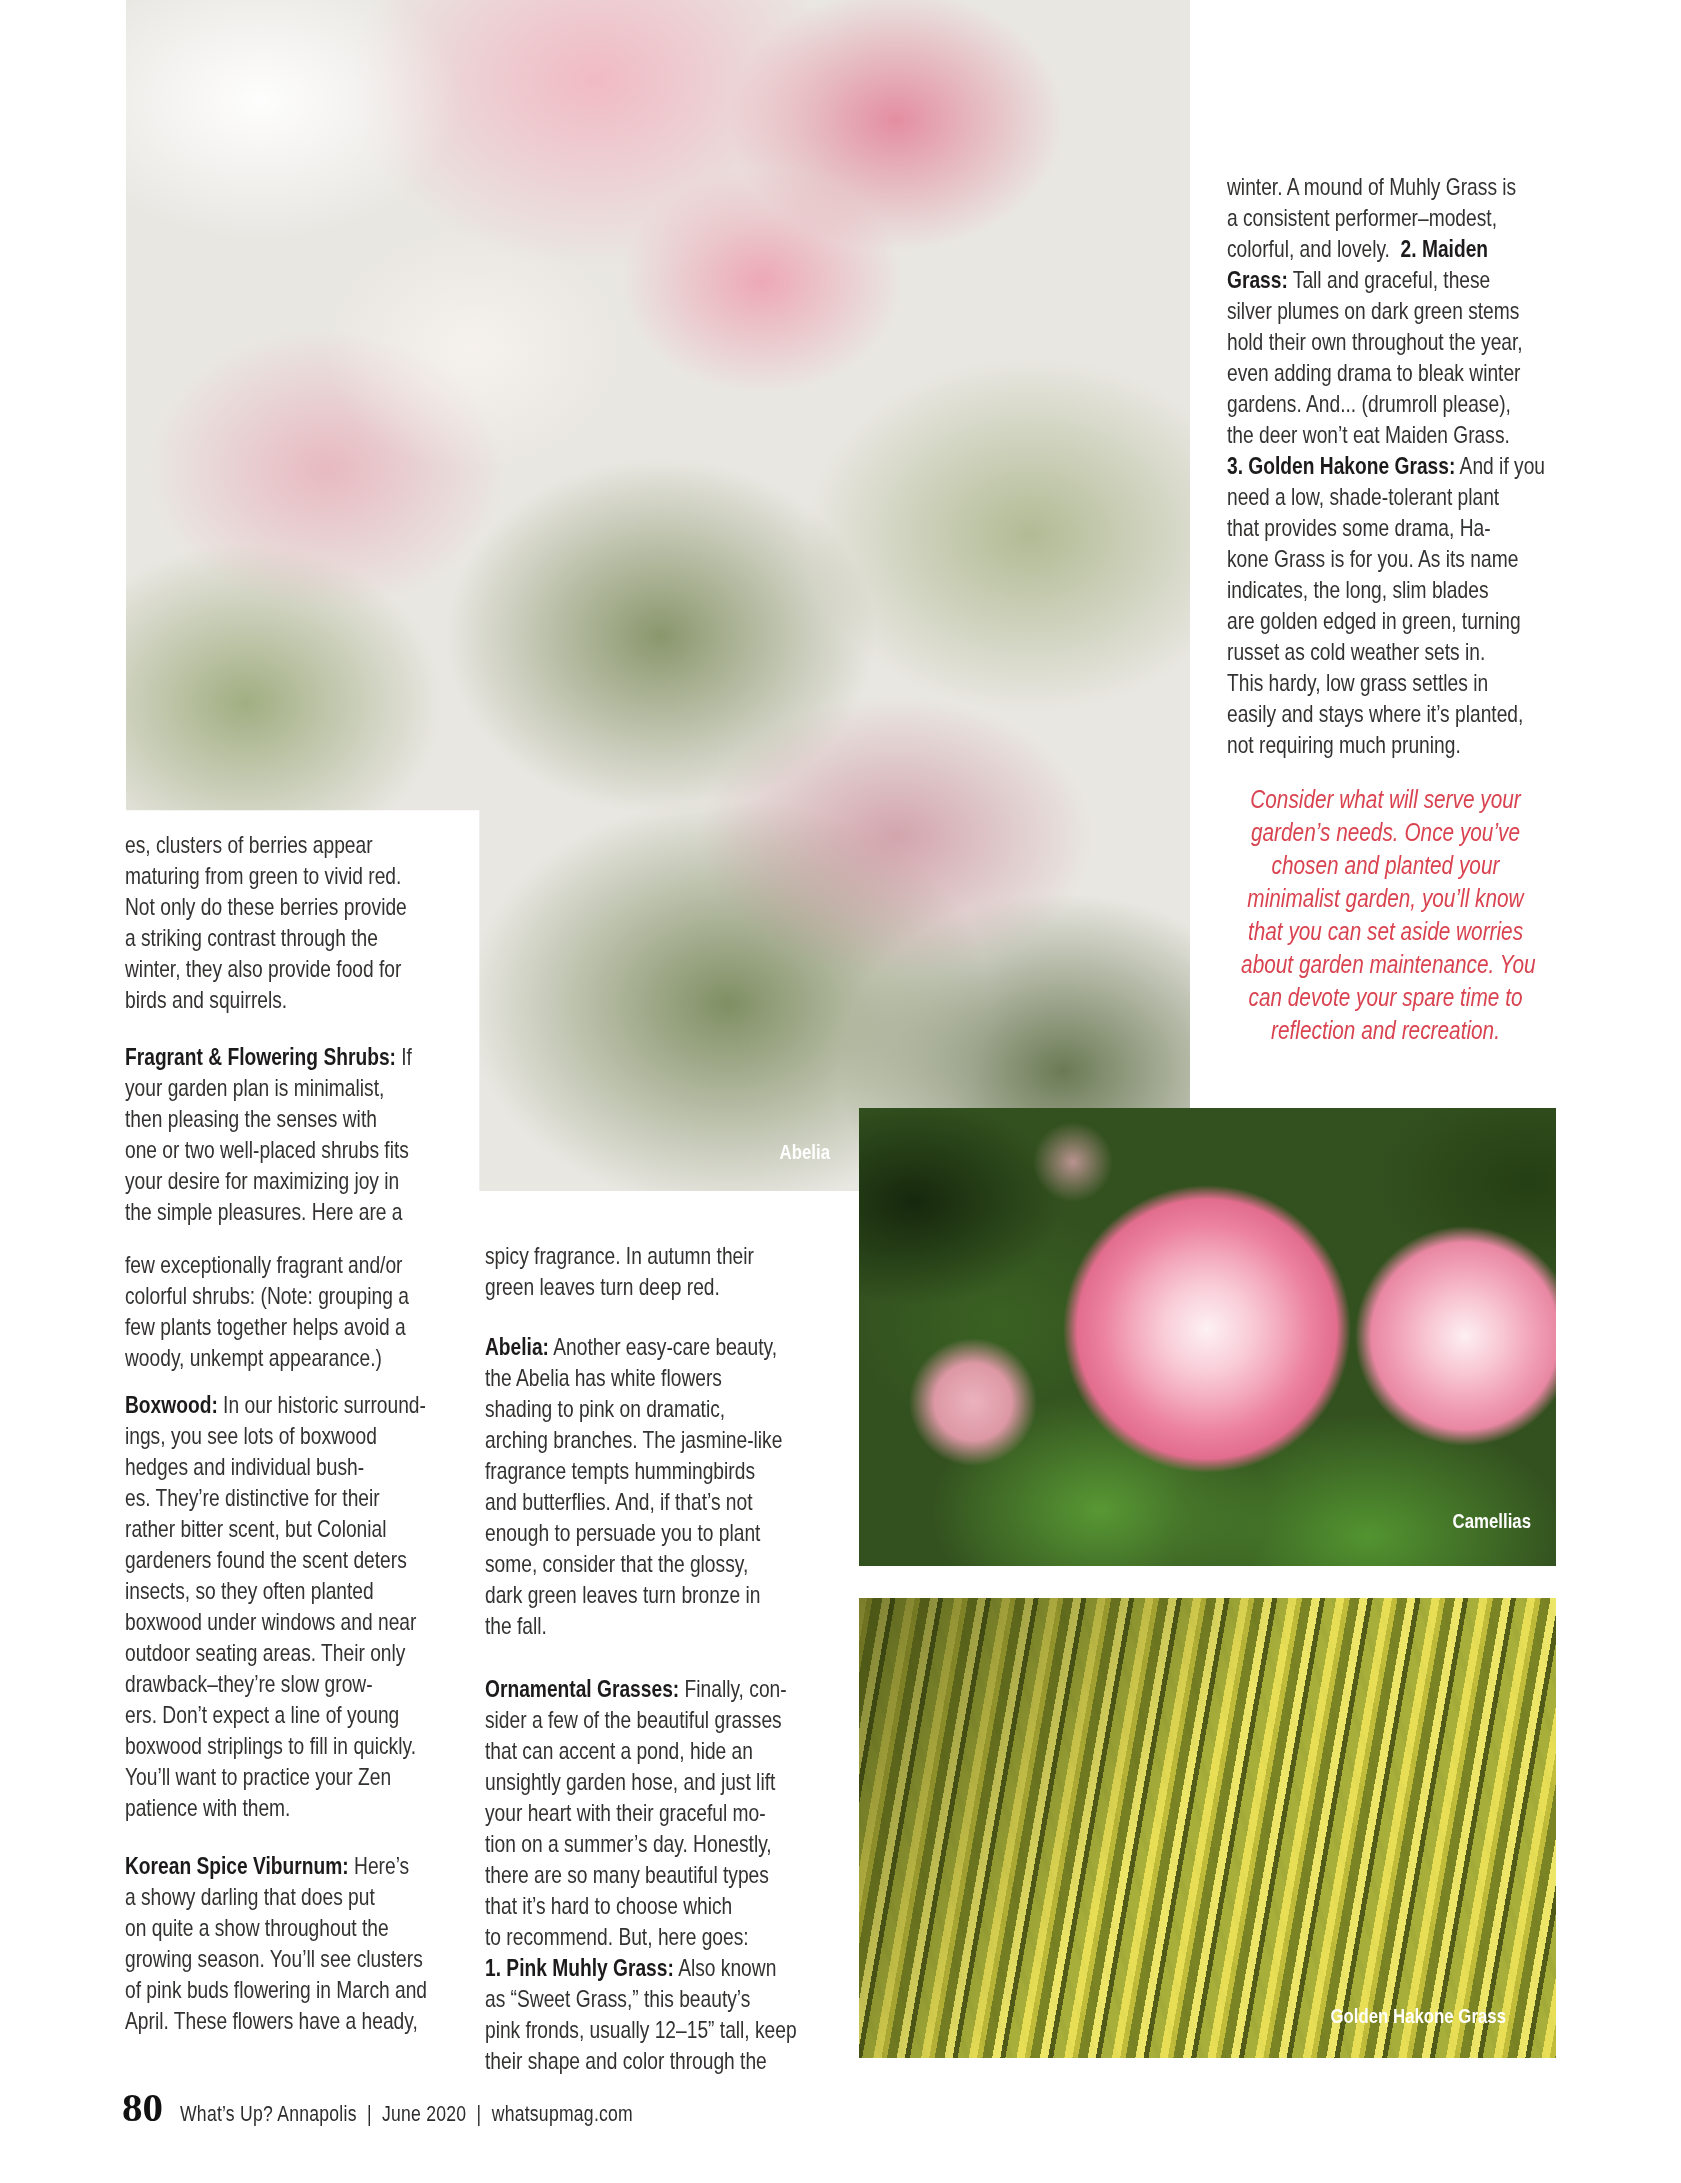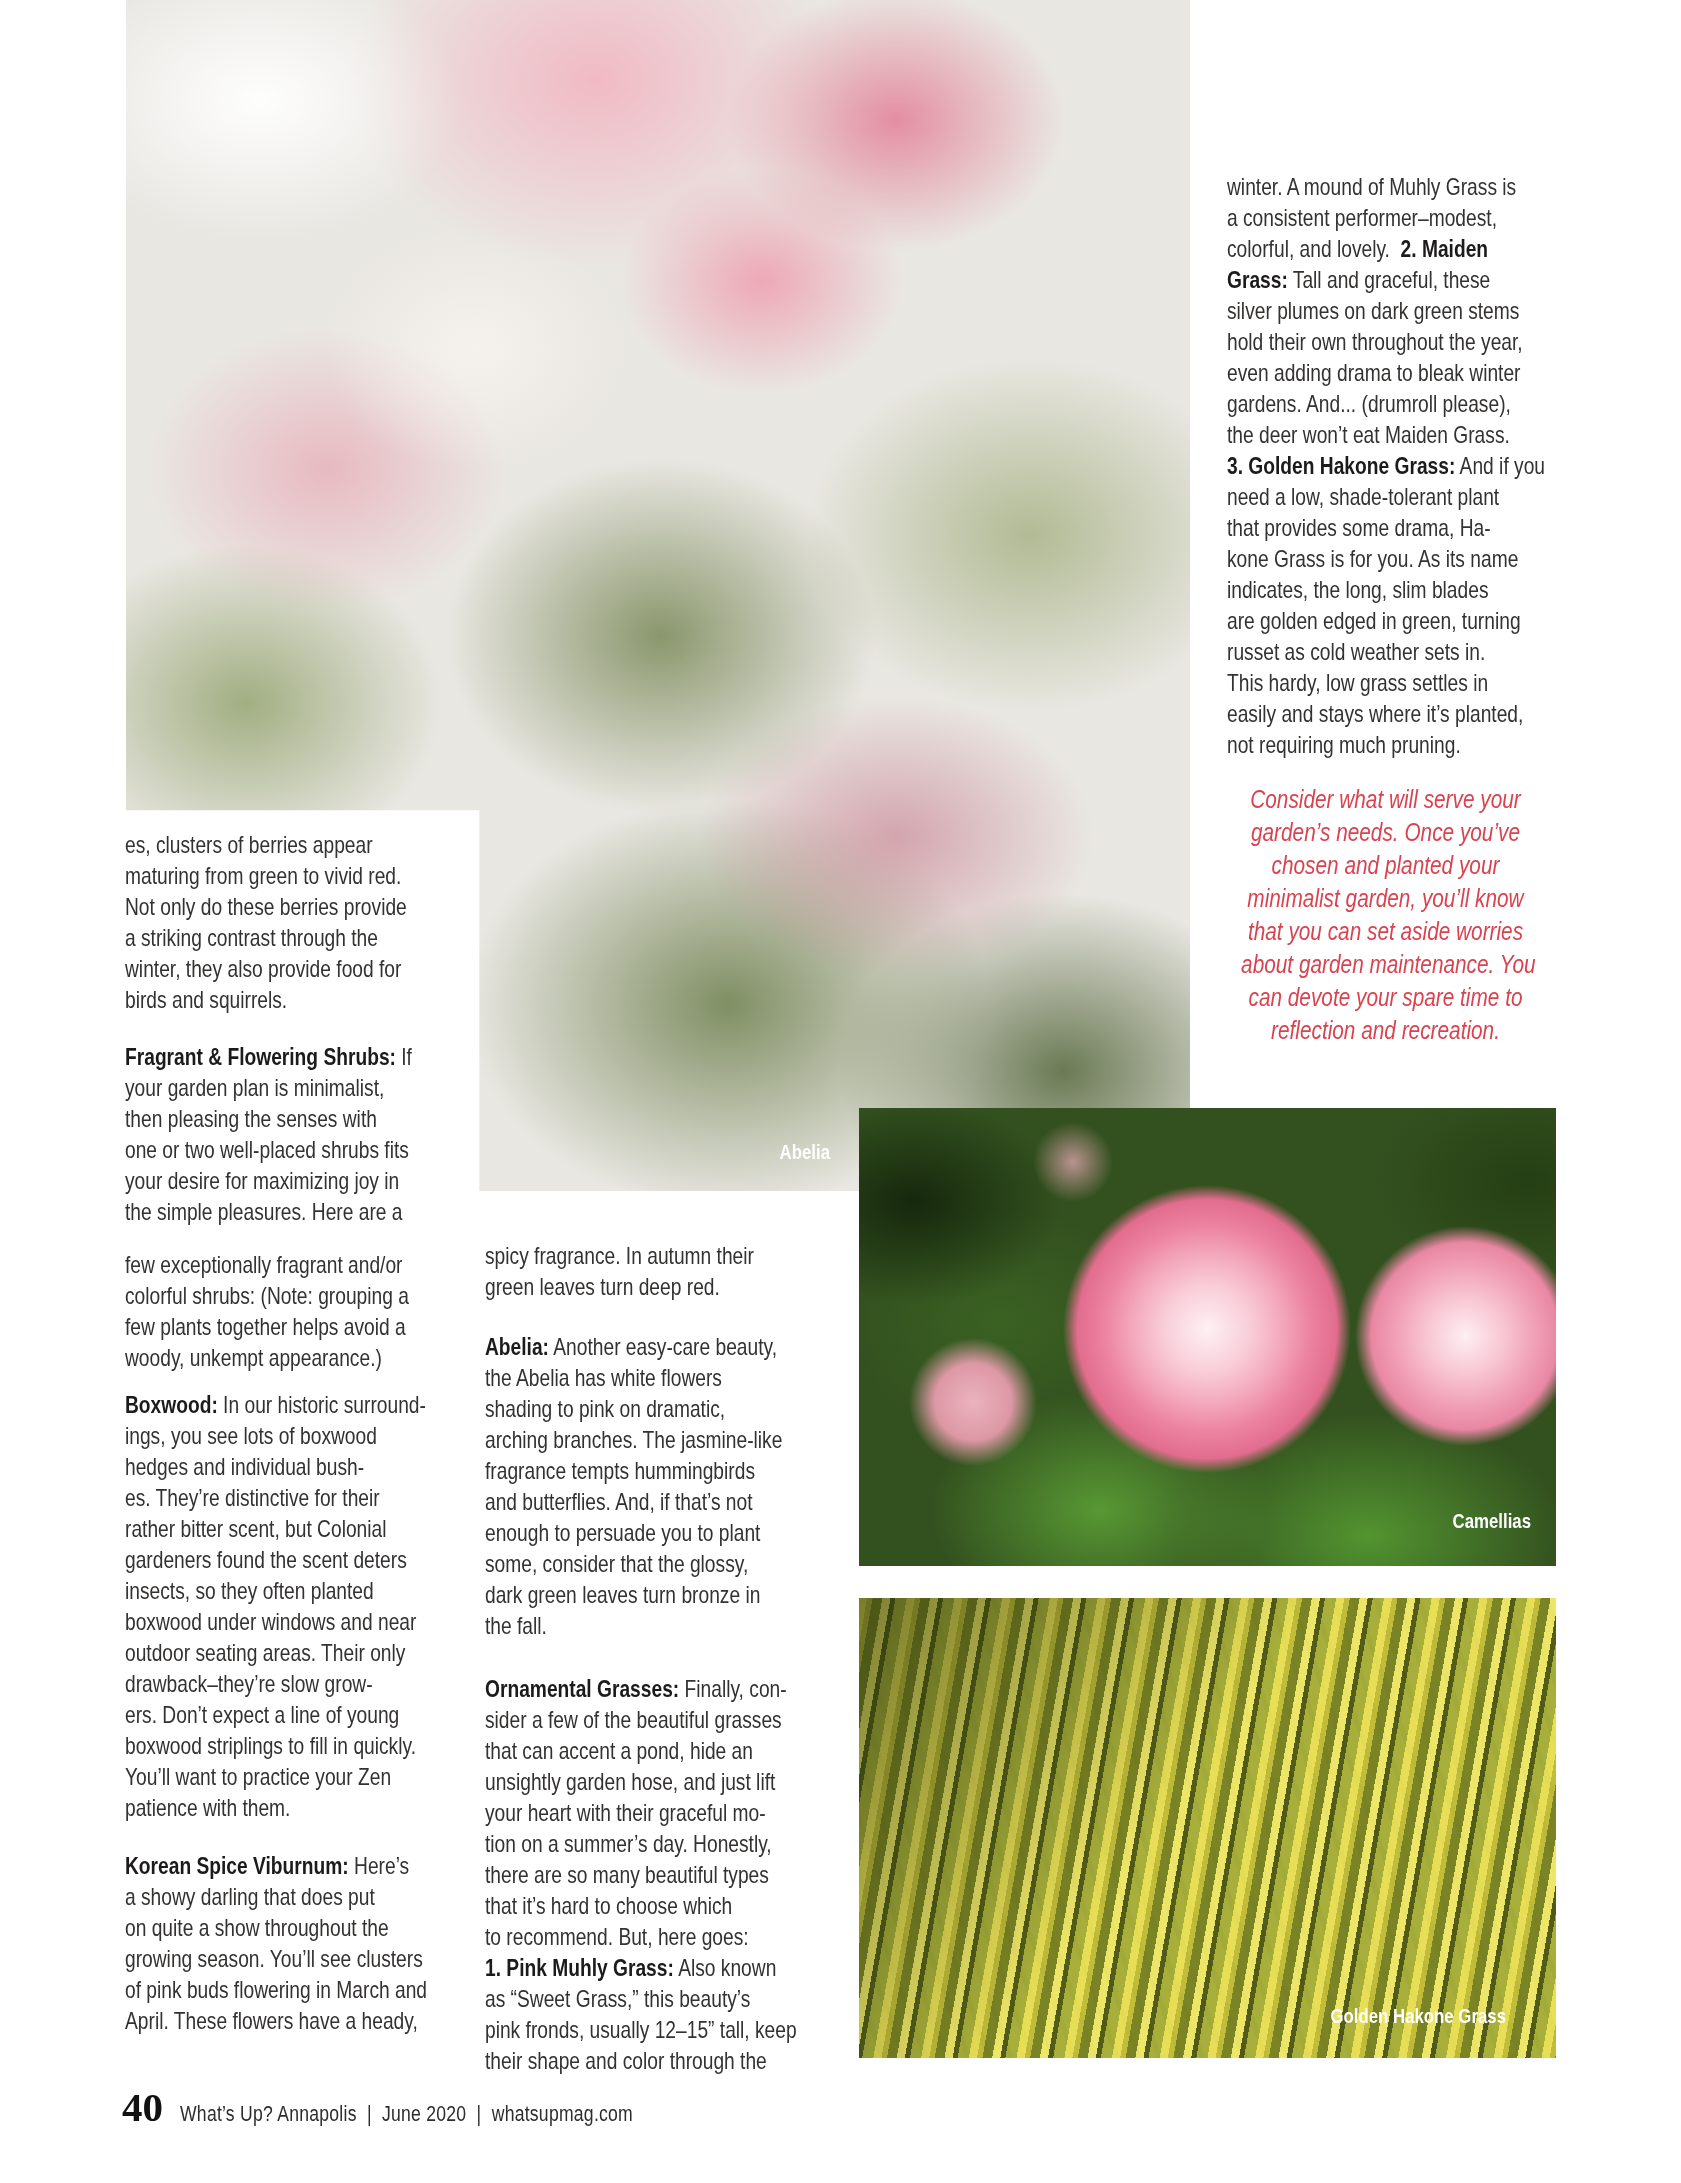--- a/index.html
+++ b/index.html
@@ -181,16 +181,16 @@
 <p class="quote narrowC">Consider what will serve your
 garden’s needs. Once you’ve
 chosen and planted your
 minimalist garden, you’ll know
 that you can set aside worries
 about garden maintenance. You
 can devote your spare time to
 reflection and recreation.</p>
 
 <div class="footer">
-  <span class="folio">40</span>
+  <span class="folio">80</span>
   <span class="credit narrow">What’s Up? Annapolis  |  June 2020  |  whatsupmag.com</span>
 </div>
 
 
 </body></html>

